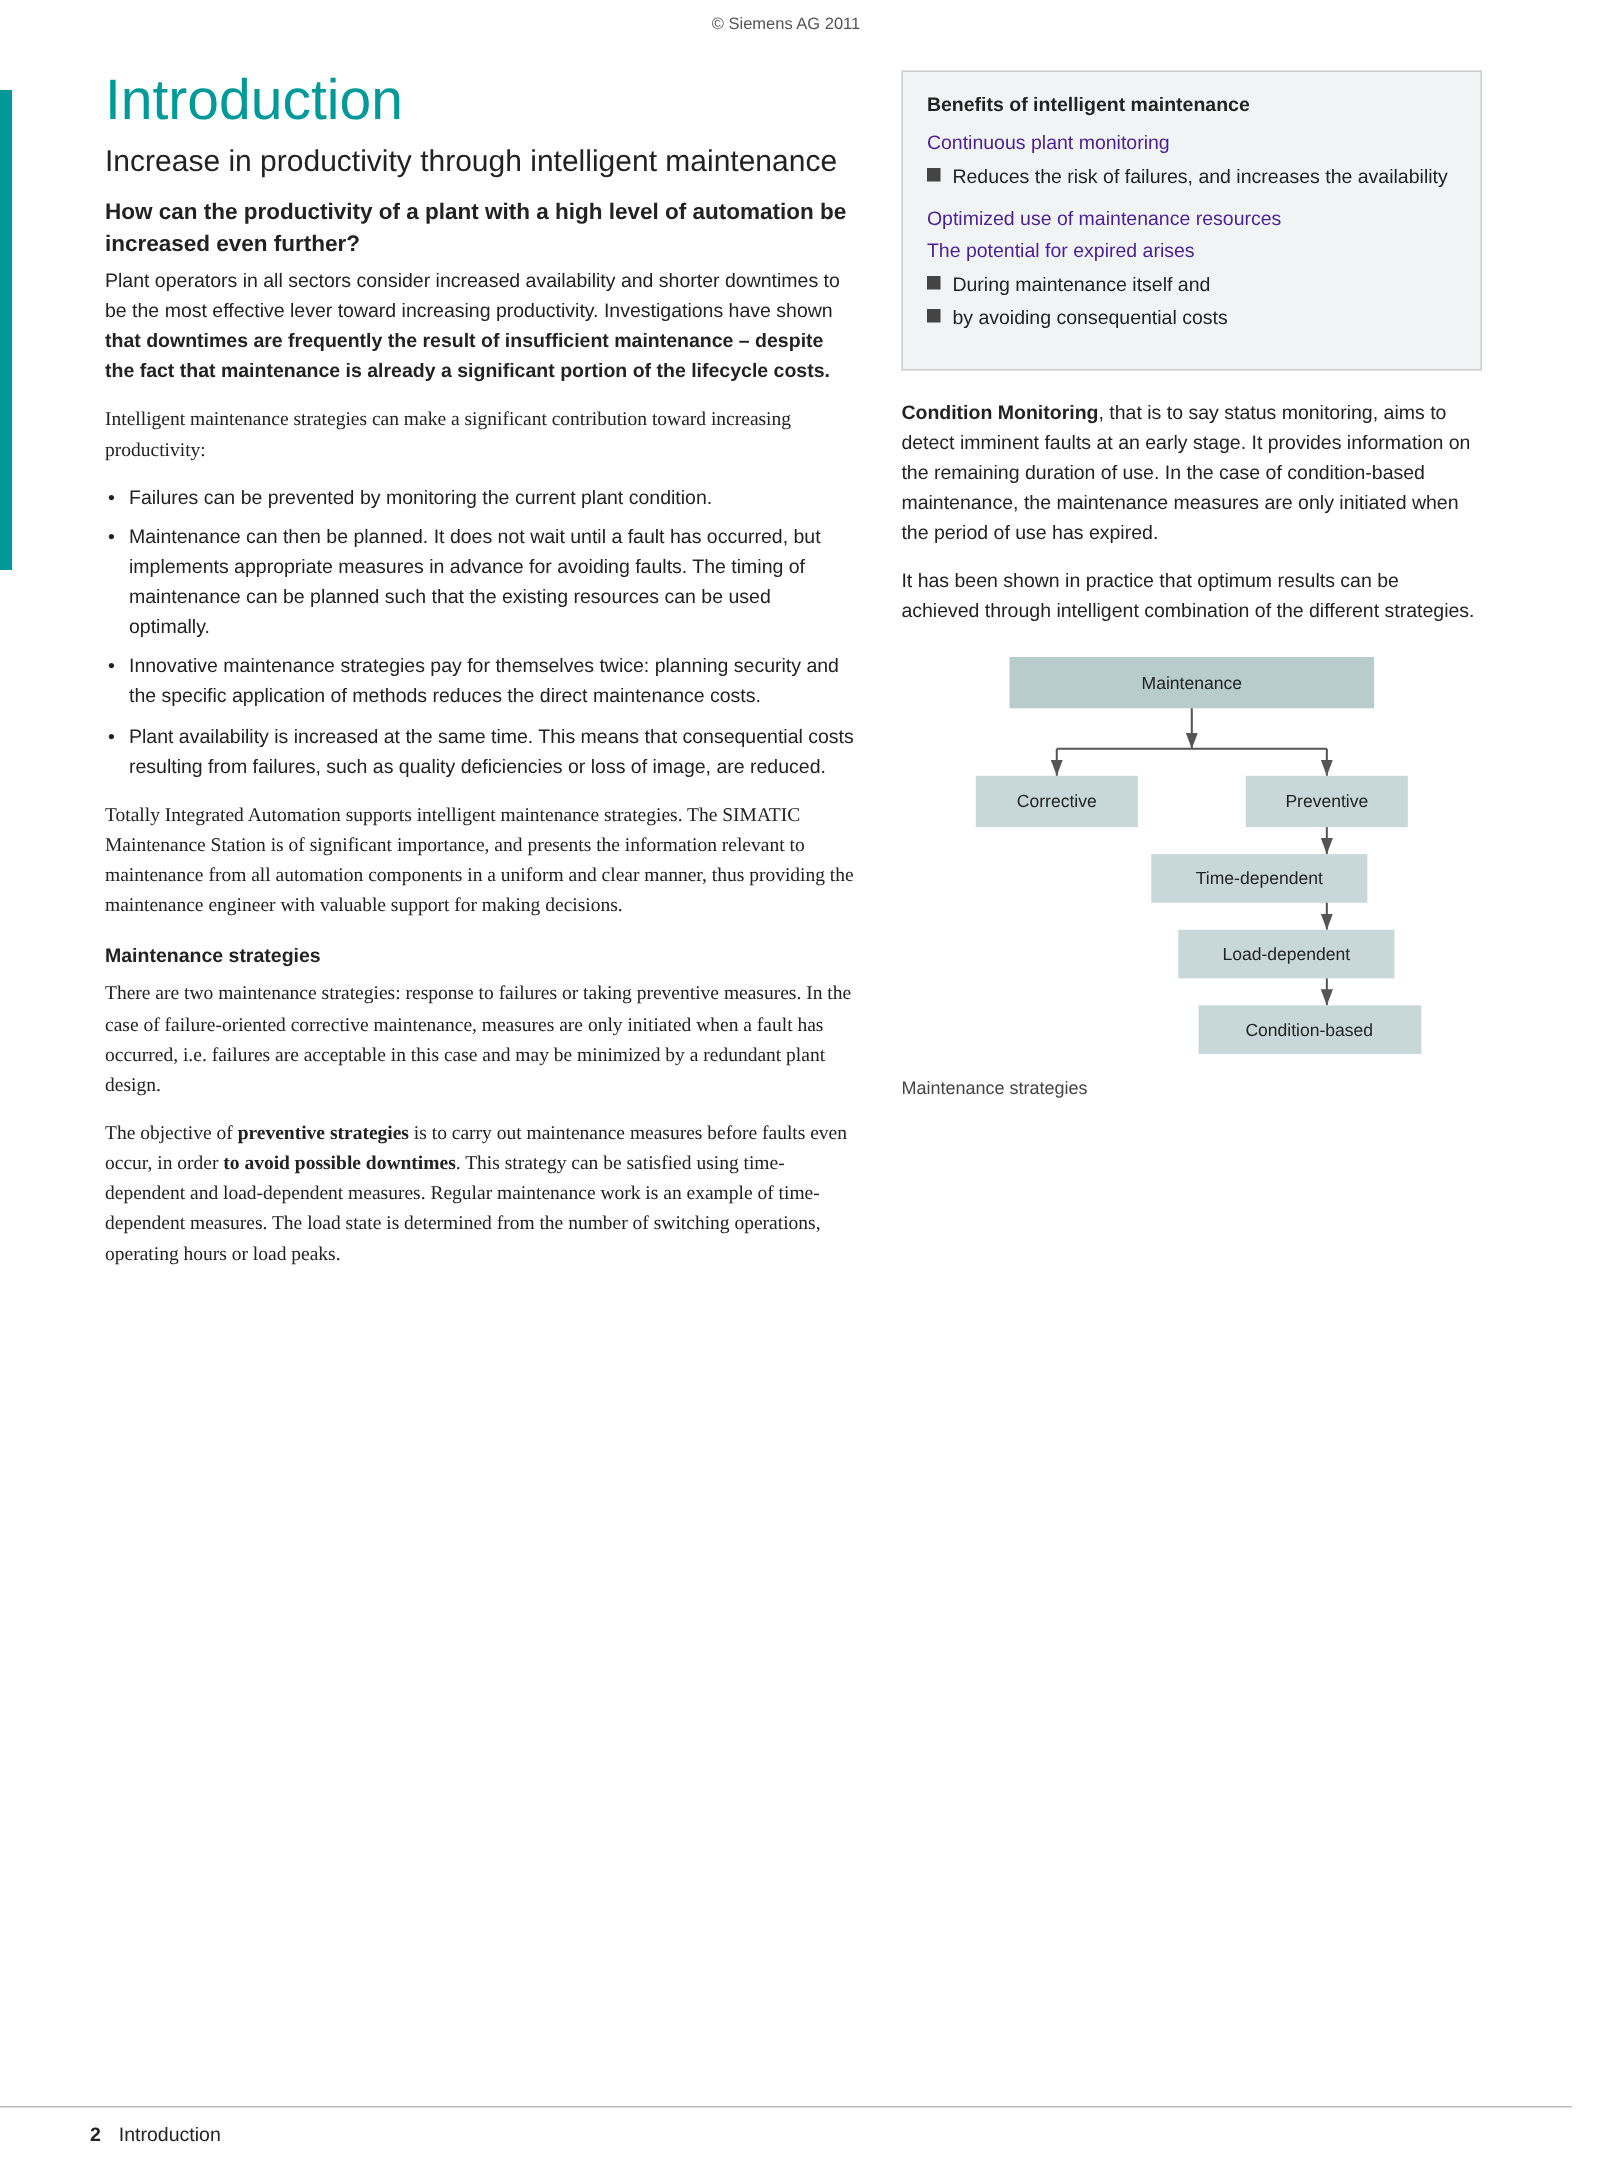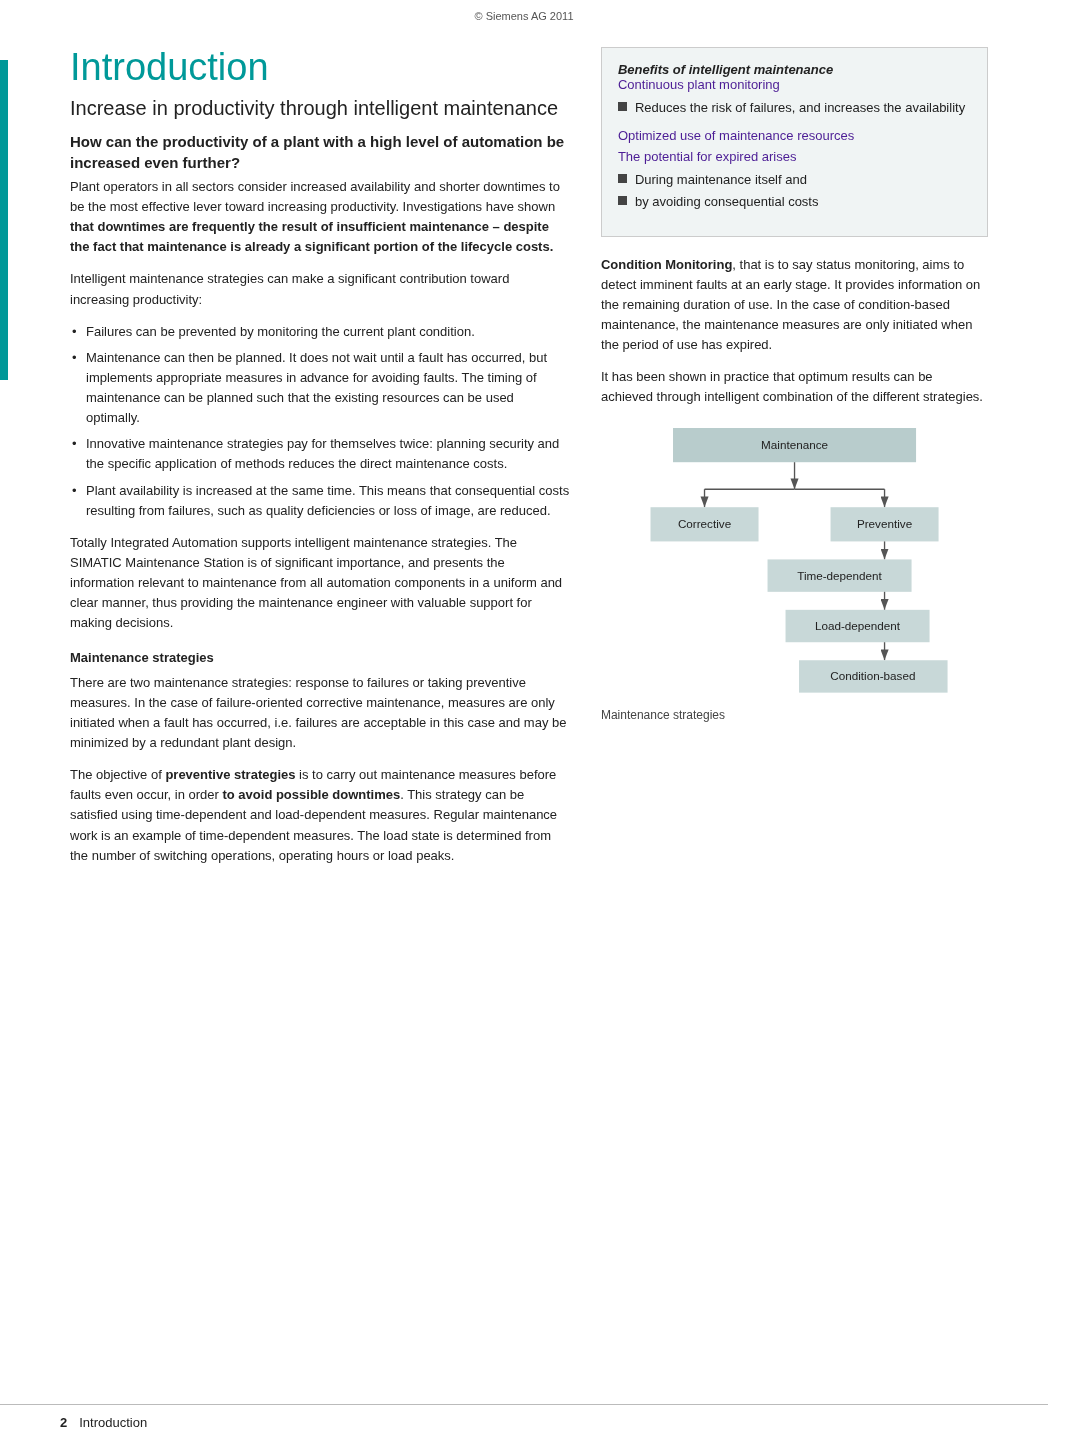--- a/index.html
+++ b/index.html
@@ -111,34 +111,35 @@
     .section-heading {
       font-size: 13px;
       font-weight: bold;
       margin: 16px 0 8px 0;
     }
 
     .normal-para {
       font-size: 13px;
       line-height: 1.55;
       margin-bottom: 12px;
+      font-family: Liberation Serif, serif;
     }
 
     
     .benefits-box {
       border: 1px solid #ccc;
       background: #f0f4f4;
       padding: 14px 16px;
       margin-bottom: 18px;
     }
 
     .benefits-box-title {
       font-size: 13px;
       font-weight: bold;
-      font-style: italic;
+      margin-bottom: 10px;
     }
 
     .benefits-section-label {
       font-size: 13px;
       margin-bottom: 6px;
       color: #4c1d95;
     }
 
     .square-bullet-list {
       list-style: none;

